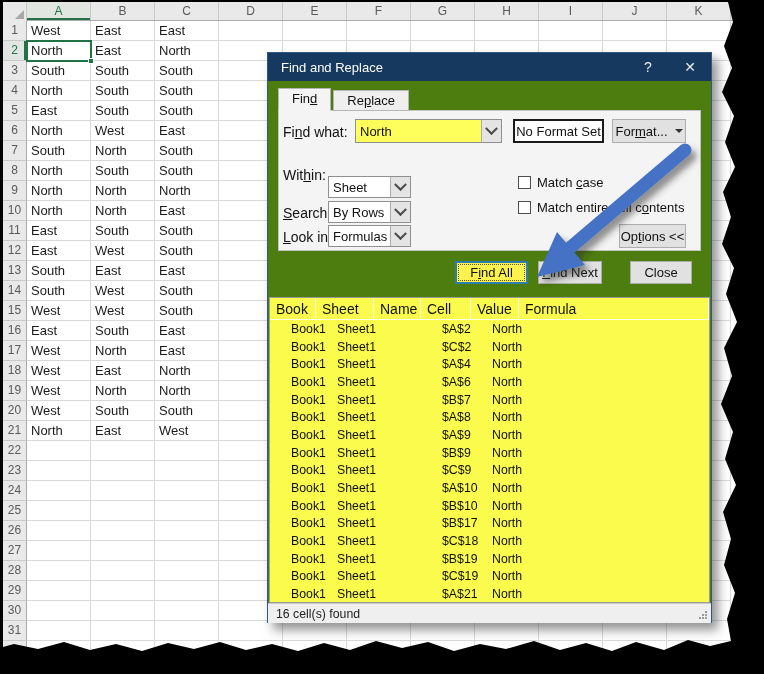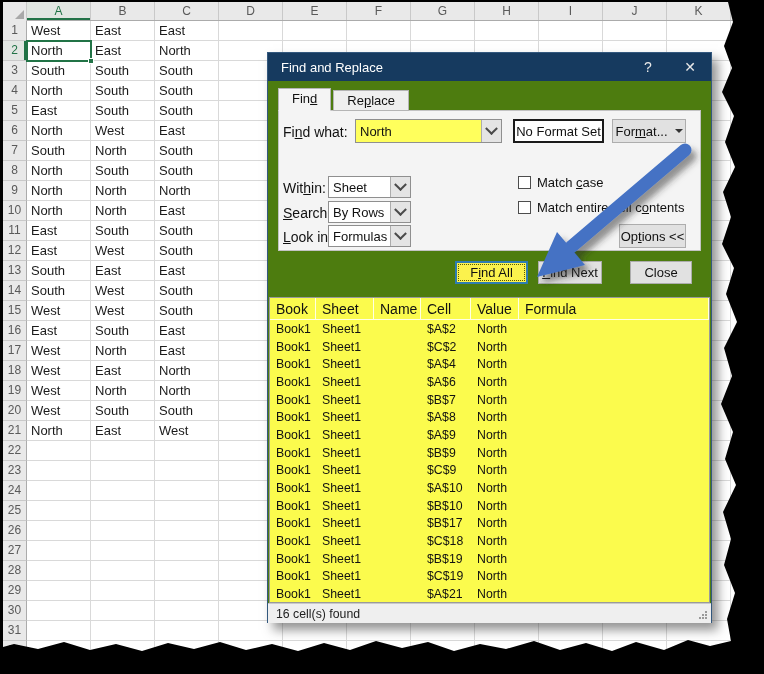--- a/index.html
+++ b/index.html
@@ -71,21 +71,21 @@
 
   
   #results { position:absolute; left:1px; top:244px; width:441px; height:306px;
              background:#FBFB4D; border:1px solid #9a9a9a; overflow:hidden; }
   .res-head { display:flex; height:22px; align-items:center; font-size:14px;
               border-bottom:1px solid rgba(255,255,255,.85);justify-content:flex-end; }
   .res-head .hc { border-right:1px solid rgba(255,255,255,.85); height:100%; display:flex; align-items:center; }
   .rc, .hc { padding-left:6px; flex:none; overflow:hidden; white-space:nowrap; }
   .c0 { width:46px; } .c1 { width:58px; } .c2 { width:47px; } .c3 { width:50px; }
   .c4 { width:48px; } .c5 { flex:1 1 auto; }
-  .res-row { display:flex; height:17.7px; align-items:center; font-size:12.3px; color:#111; }
+  .res-row { display:flex; height:17.7px; align-items:center; font-size:12.3px; color:#111;padding-left:15px; }
   #statusbar { position:absolute; left:0; top:550px; width:443px; height:20px; background:#EFEFEF;
                border-top:1px solid #C9C9C9; font-size:12.3px; color:#222;
                display:flex; align-items:center; padding-left:8px; }
   #grip { position:absolute; right:4px; bottom:4px; width:2px; height:2px; background:#9a9a9a;
           box-shadow:-3px 0 #9a9a9a, -6px 0 #9a9a9a, 0 -3px #9a9a9a, -3px -3px #9a9a9a, 0 -6px #9a9a9a; }
 
   
   #arrow-svg { position:absolute; inset:0; z-index:30; pointer-events:none; }
   #frame-svg { position:absolute; left:0; top:0; z-index:50; pointer-events:none; }
 </style>
@@ -583,21 +583,21 @@
       <div class="combo" id="fw-combo">
         <span class="val">North</span>
         <span class="dd"></span>
       </div>
       <div id="fmt-well">No Format Set</div>
       <div class="btn" id="btn-format">
         <span><span>For</span><u>m</u><span>at...</span></span>
         <span class="caret"></span>
       </div>
 
-      <span class="plbl" style="left:4px;top:69px"><span>Wit</span><u>h</u><span>in:</span></span>
+      <span class="plbl" style="left:4px;top:56px"><span>Wit</span><u>h</u><span>in:</span></span>
       <div class="combo" id="cmb-within">
         <span class="val">Sheet</span>
           <span class="dd"></span>
       </div>
 
       <span class="plbl" style="left:4px;top:94px"><span></span><u>S</u><span>earch:</span></span>
       <div class="combo" id="cmb-search">
         <span class="val">By Rows</span>
           <span class="dd"></span>
       </div>

